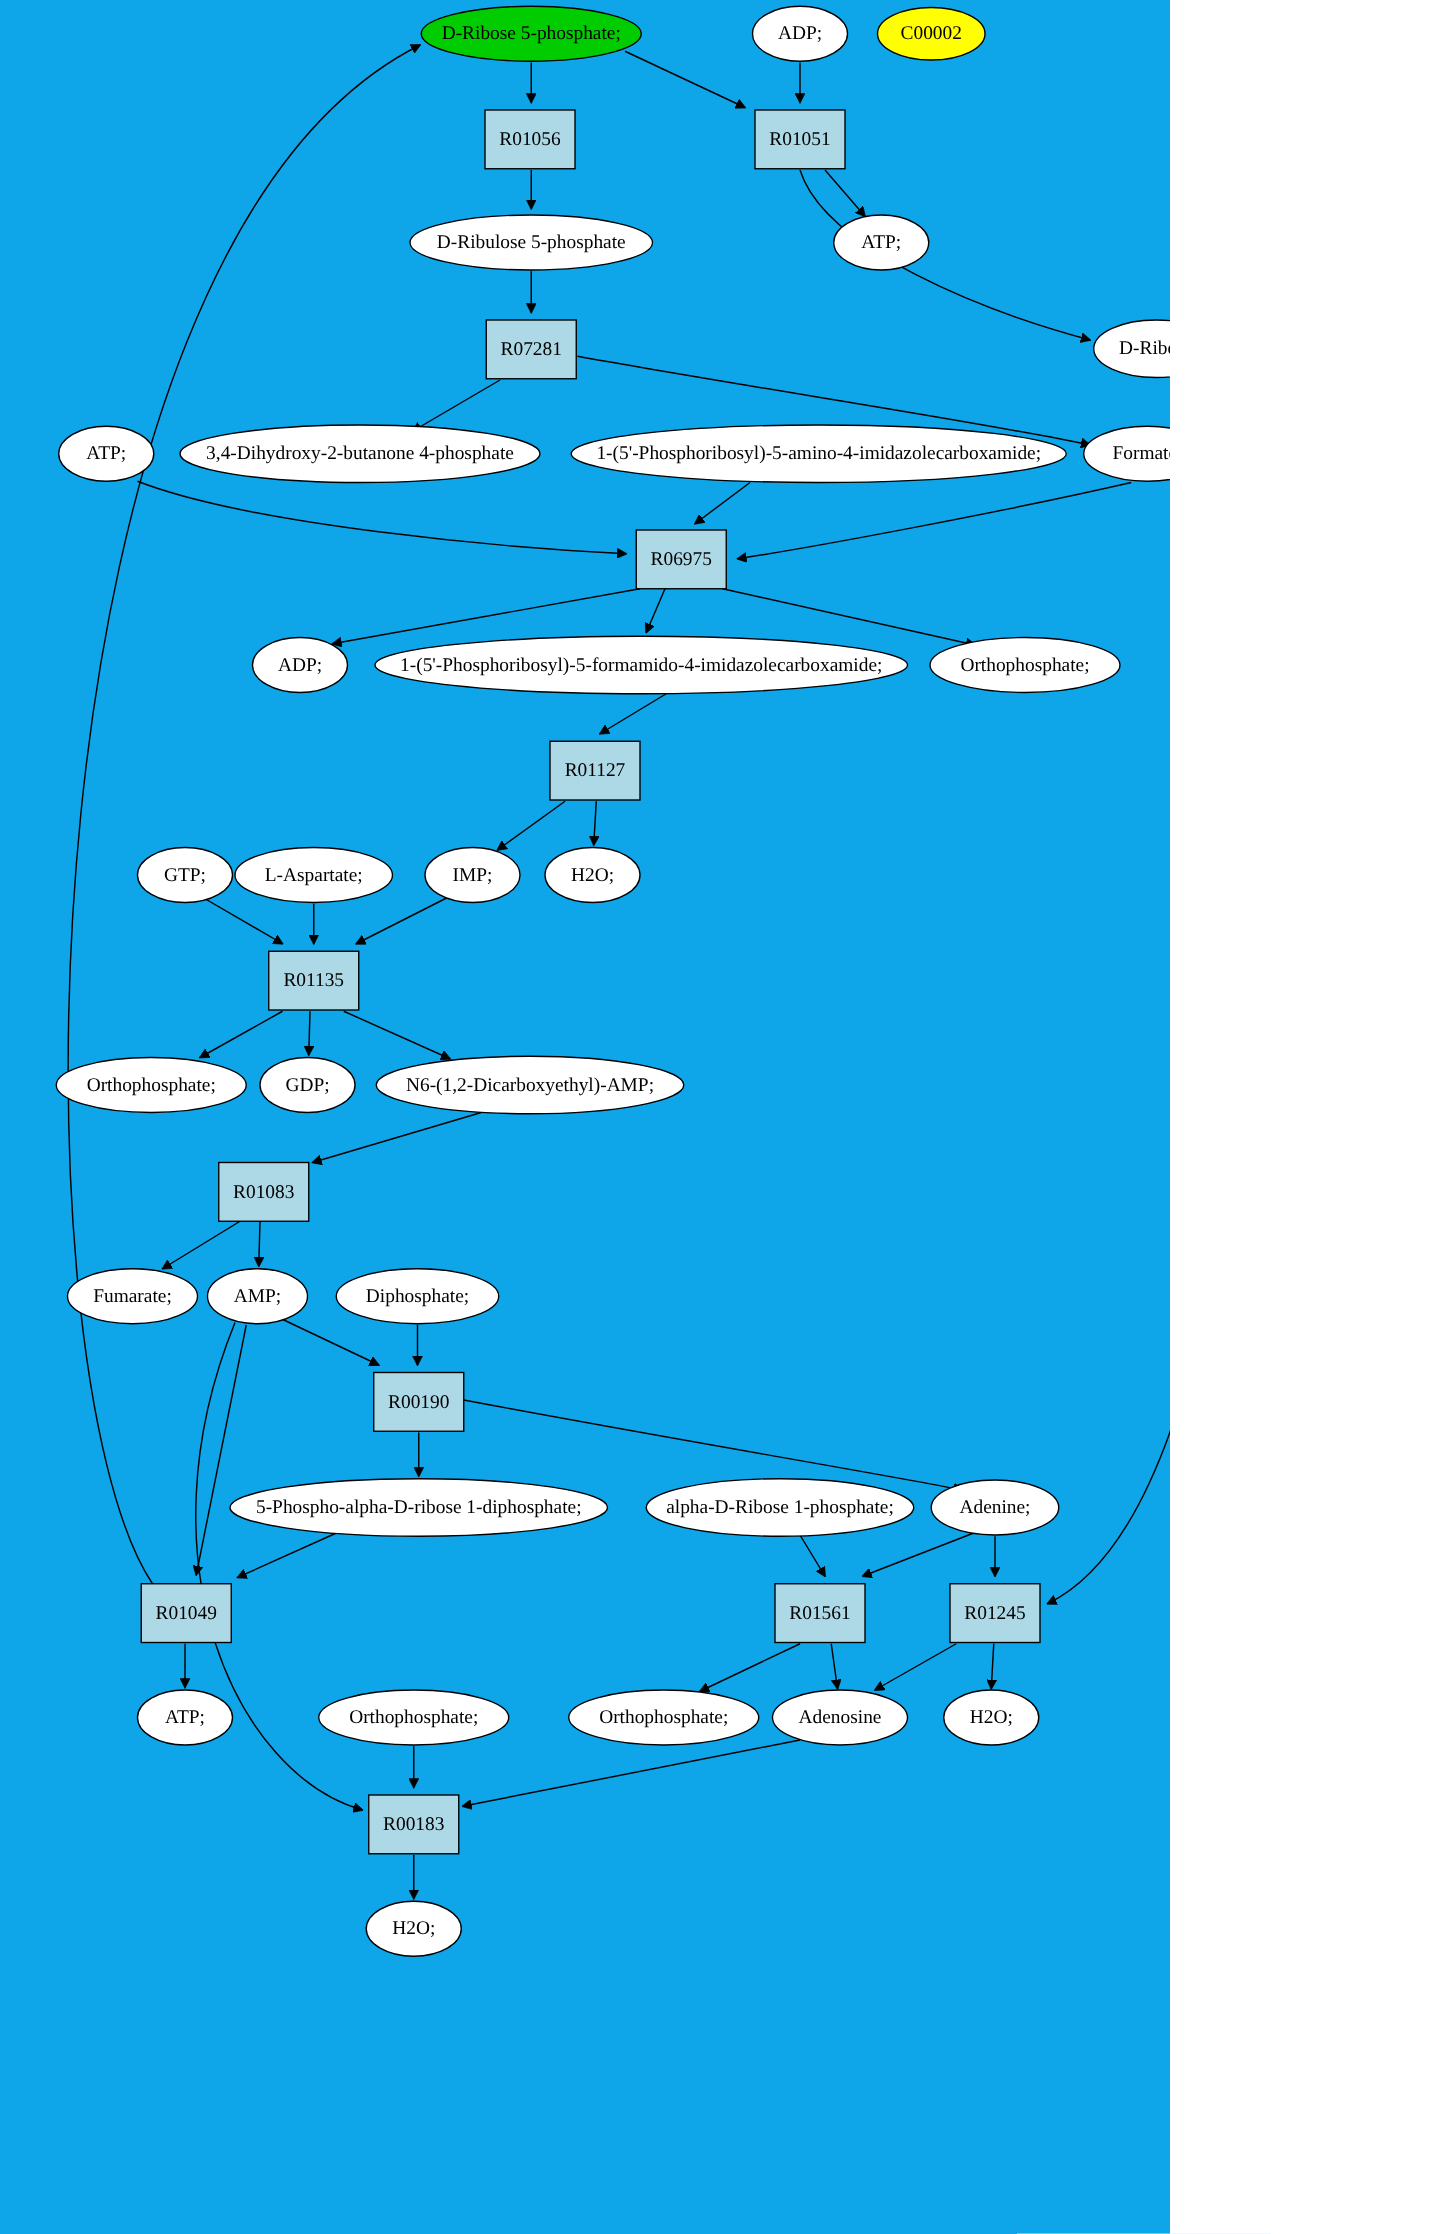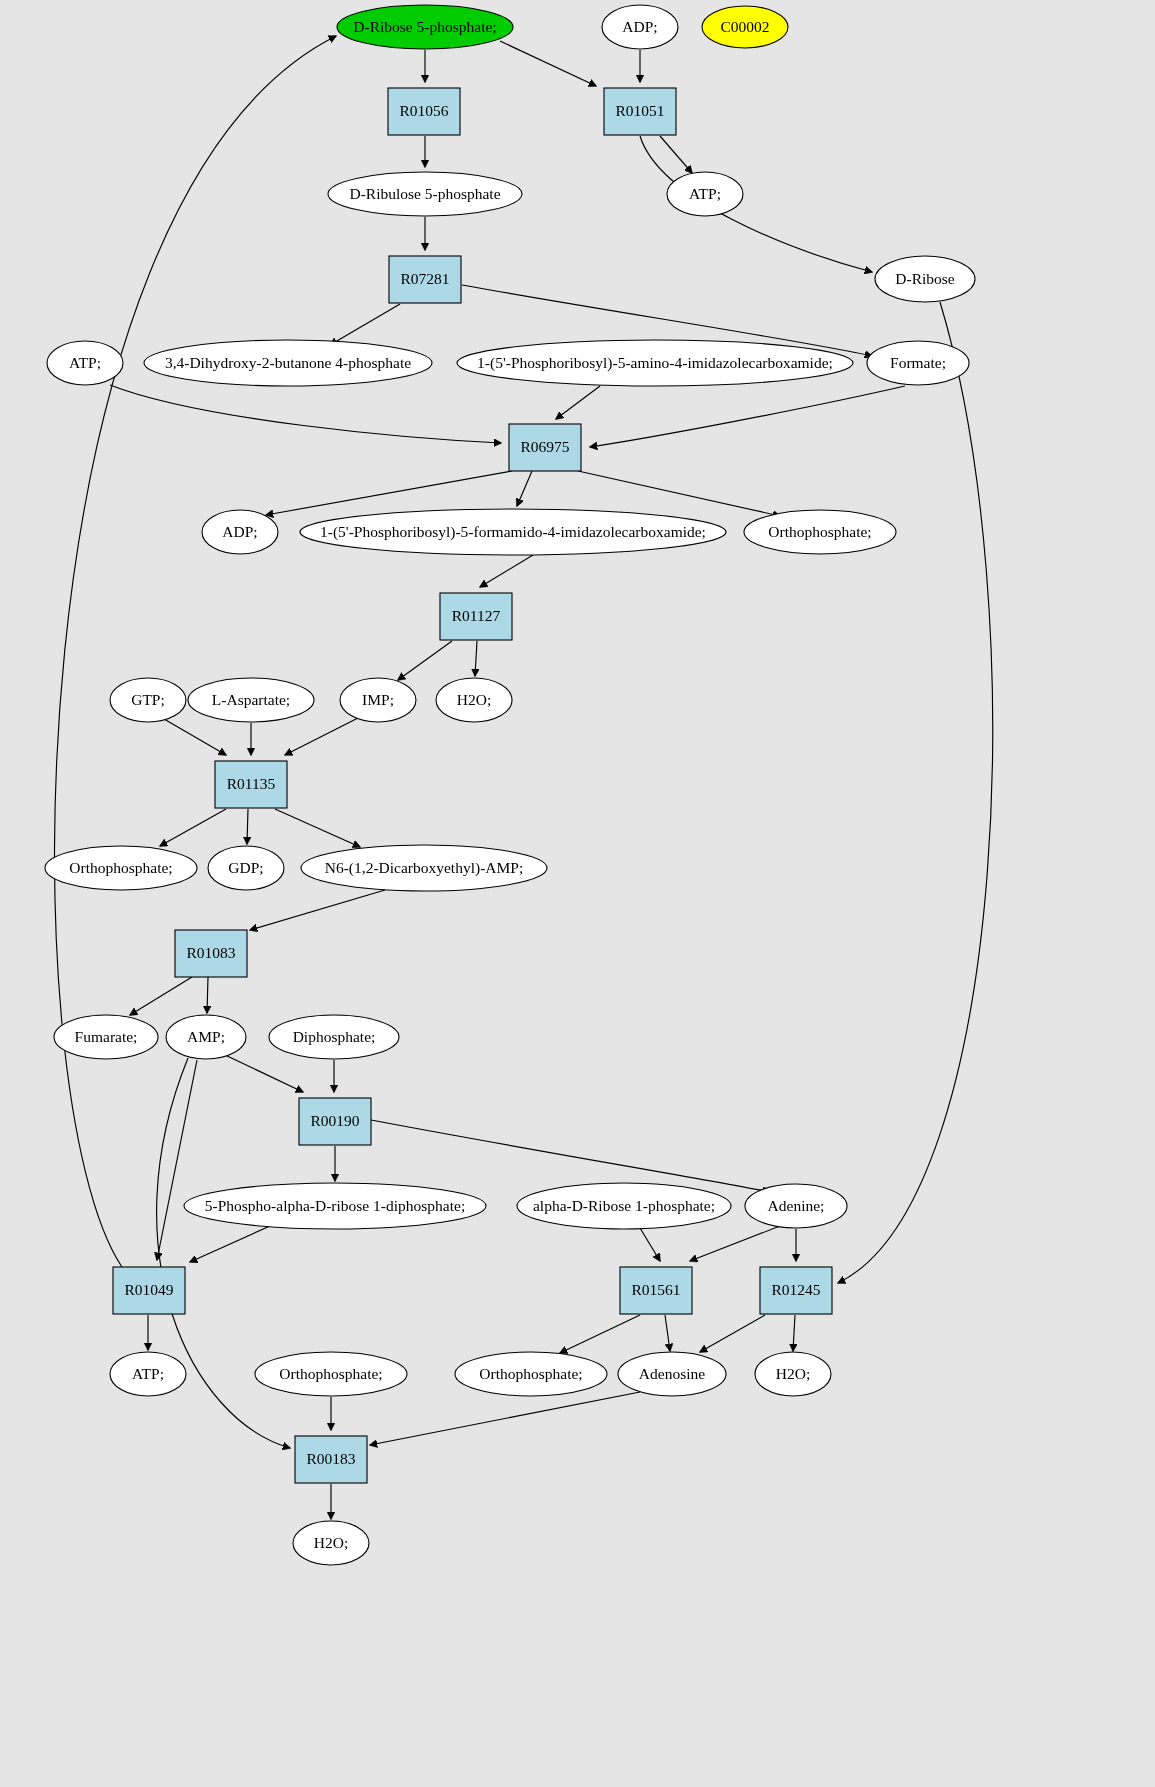--- a/index.html
+++ b/index.html
@@ -6,23 +6,23 @@
   html, body {
     margin: 0;
     padding: 0;
     background: #ffffff;
   }
   body {
     font-family: "Liberation Serif", "DejaVu Serif", serif;
   }
   #graph-root {
     position: relative;
-    width: 1155px;
+    width: 936px;
     height: 1787px;
-    background: #e5e5e5;
+    background: #0ea5e9;
     overflow: hidden;
   }
   svg#graph-canvas {
     position: absolute;
     top: 0;
     left: 0;
     width: 1155px;
     height: 1787px;
     display: block;
   }

